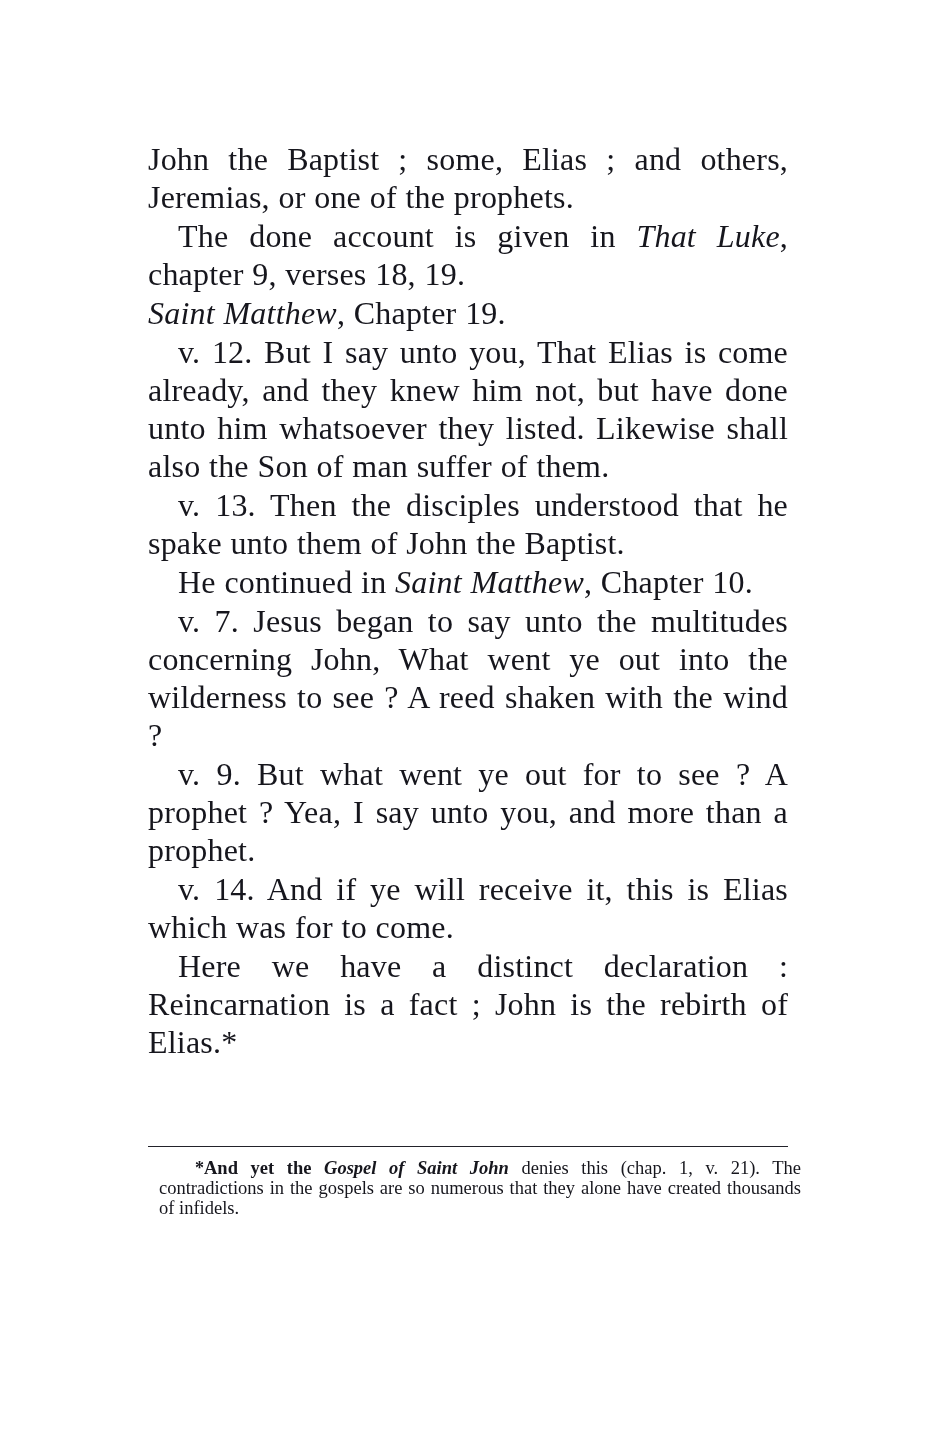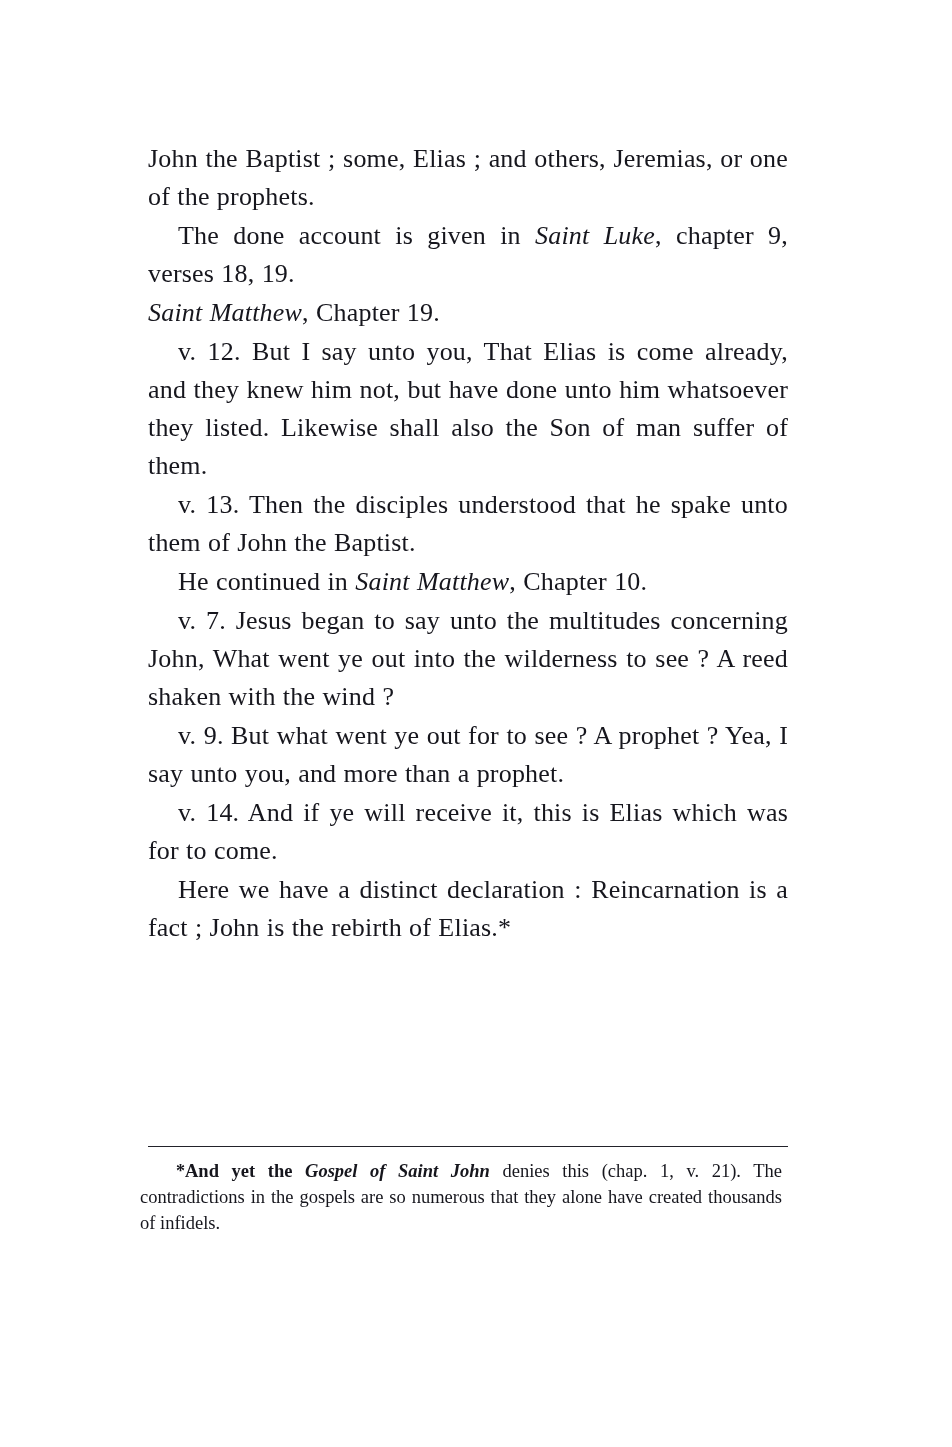--- a/index.html
+++ b/index.html
@@ -41,21 +41,21 @@
     width: 150px;
   }
   .running-title {
     font-style: italic;
     font-size: 23px;
     color: #15151c;
     letter-spacing: 0.3px;
   }
   .body-text p {
     margin: 0 0 1px 0;
-    font-size: 26px;
+    font-size: 32px;
     line-height: 38px;
     text-align: justify;
     color: #16161d;
     letter-spacing: 0.2px;
     word-spacing: 0.5px;
   }
   .body-text p.indent {
     text-indent: 30px;
   }
   .body-text p.noindent {
@@ -70,25 +70,25 @@
   .rule {
     position: absolute;
     left: 148px;
     top: 1146px;
     width: 640px;
     height: 1px;
     background: #22222a;
   }
   .footnote {
     position: absolute;
-    left: 140px;
+    left: 159px;
     top: 1158px;
     width: 642px;
     font-size: 18.5px;
-    line-height: 26px;
+    line-height: 20px;
     text-align: justify;
     color: #16161d;
   }
   .footnote p {
     margin: 0;
     text-indent: 36px;
   }
   .footnote .star {
     font-size: 18px;
   }
@@ -100,21 +100,21 @@
 <body>
 
 <div class="page">
 
   <div class="content">
 
 
     <div class="body-text">
       <p class="noindent lastline"><span>John the Baptist ; some, Elias ; and others, Jeremias, or one of the prophets.</span></p>
 
-      <p class="indent lastline"><span>The done account is given in </span><span class="ital">Saint Luke</span><span>, chapter 9, verses 18, 19.</span></p>
+      <p class="indent lastline"><span>The done account is given in </span><span class="ital">That Luke</span><span>, chapter 9, verses 18, 19.</span></p>
 
       <p class="noindent lastline"><span class="ital">Saint Matthew</span><span>, Chapter 19.</span></p>
 
       <p class="indent lastline"><span>v. 12.   But I say unto you, That Elias is come already, and they knew him not, but have done unto him whatsoever they listed.   Likewise shall also the Son of man suffer of them.</span></p>
 
       <p class="indent lastline"><span>v. 13.   Then the disciples understood that he spake unto them of John the Baptist.</span></p>
 
       <p class="indent lastline"><span>He continued in </span><span class="ital">Saint Matthew</span><span>, Chapter 10.</span></p>
 
       <p class="indent lastline"><span>v. 7.   Jesus began to say unto the multitudes concerning John, What went ye out into the wilderness to see ?   A reed shaken with the wind ?</span></p>

